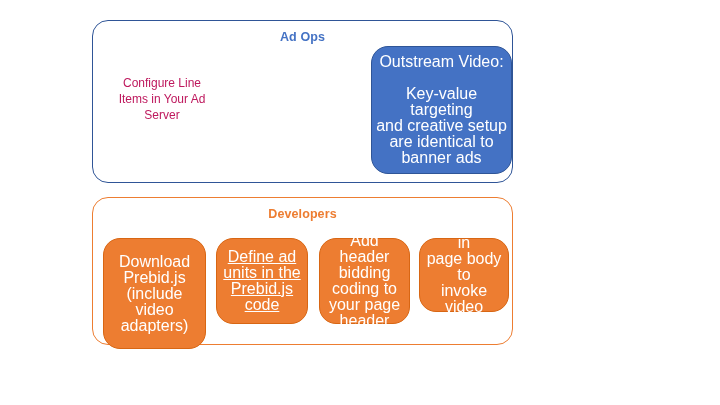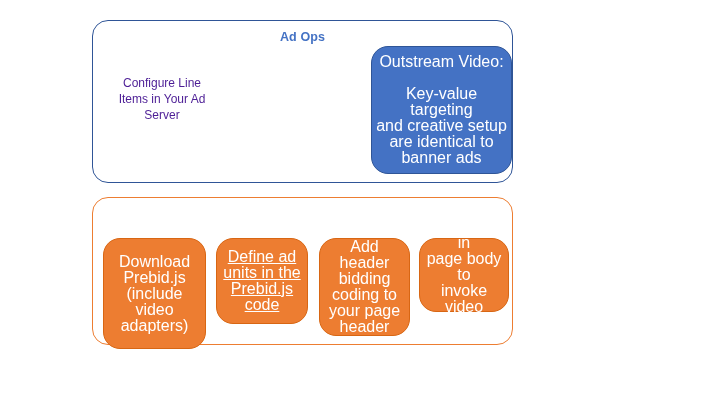--- a/index.html
+++ b/index.html
@@ -38,21 +38,21 @@
     font-size: 12.5px;
     font-weight: bold;
     letter-spacing: 0.1px;
   }
   .panel-adops .panel-title { color: #4472C4; }
   .panel-developers .panel-title { color: #ED7D31; }
   .side-note {
     position: absolute;
     left: 7px; top: 54px;
     width: 124px;
-    color: #4c1d95;
+    color: #be185d;
     font-size: 12px;
     line-height: 16px;
     text-align: center;
     white-space: pre-line;
   }
   .box {
     position: absolute;
     box-sizing: border-box;
     border-radius: 17px;
     color: #ffffff;
@@ -72,21 +72,21 @@
   .box-orange {
     background: #ED7D31;
     border: 1px solid #D86613;
   }
   
   .box-instream  { left: 123px; top: 43px; width: 140px; height: 90px; }
   .box-outstream { left: 278px; top: 25px; width: 141px; height: 128px; }
   
   .box-dev-1 { left: 10px;  top: 40px; width: 103px; height: 111px; }
   .box-dev-2 { left: 123px; top: 40px; width: 92px;  height: 86px; text-decoration: underline; }
-  .box-dev-3 { left: 226px; top: 40px; width: 91px;  height: 98px; }
+  .box-dev-3 { left: 226px; top: 40px; width: 91px;  height: 86px; }
   .box-dev-4 { left: 326px; top: 40px; width: 90px;  height: 74px; }
 </style>
 </head>
 <body>
 
 <div class="canvas">
 
   <div class="panel panel-adops">
     <div class="panel-title">Ad Ops</div>
     <div class="side-note">Configure Line
@@ -94,20 +94,21 @@
 Server</div>
     <div class="box box-blue box-outstream">Outstream Video:
 
 Key-value targeting
 and creative setup
 are identical to
 banner ads</div>
   </div>
 
   <div class="panel panel-developers">
+    <div class="panel-title">Developers</div>
     <div class="box box-orange box-dev-1">Download
 Prebid.js
 (include video
 adapters)</div>
     <div class="box box-orange box-dev-2">Define ad
 units in the
 Prebid.js
 code</div>
     <div class="box box-orange box-dev-3">Add header
 bidding

